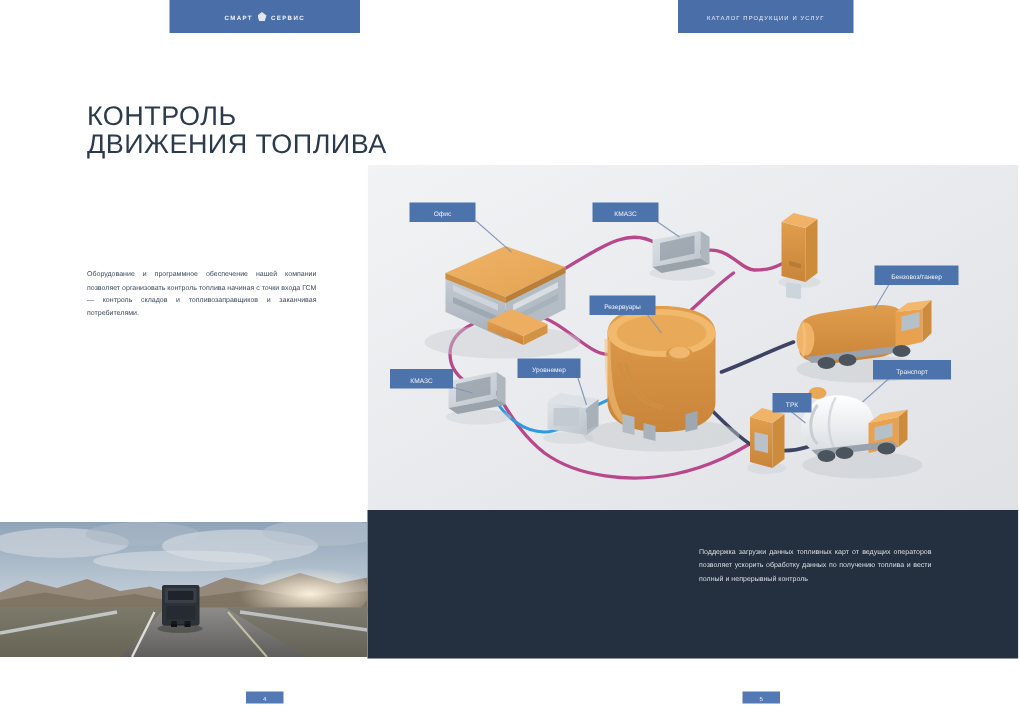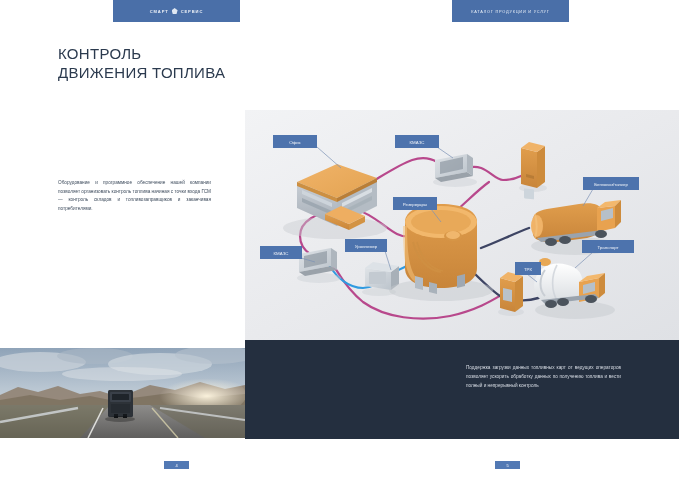--- a/index.html
+++ b/index.html
@@ -30,22 +30,22 @@
     position:absolute;left:452px;top:0;width:117px;height:22px;
     background:#4a6fa8;display:flex;align-items:center;justify-content:center;
   }
   .hdr-catalog-text{
     font-size:3.9px;letter-spacing:.75px;color:#e9eff7;
     text-transform:uppercase;white-space:nowrap;
   }
 
   
   .title{
-    position:absolute;left:58px;top:44px;
-    font-size:15px;line-height:19px;color:#2b3a4e;
+    position:absolute;left:58px;top:68px;
+    font-size:18px;line-height:19px;color:#2b3a4e;
     letter-spacing:.3px;white-space:pre-line;font-weight:400;
   }
 
   
   .lead{
     position:absolute;left:58px;top:179px;width:153px;
     font-size:4.7px;line-height:8.6px;color:#3d4b5c;
     text-align:justify;
   }
 

